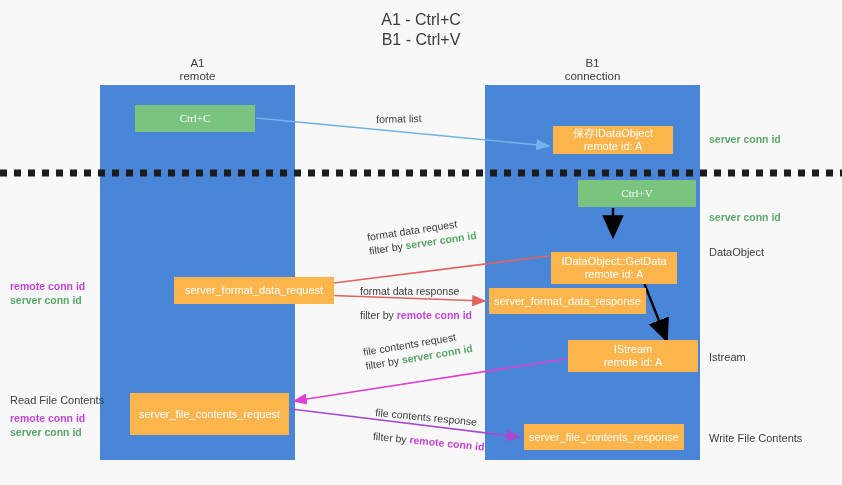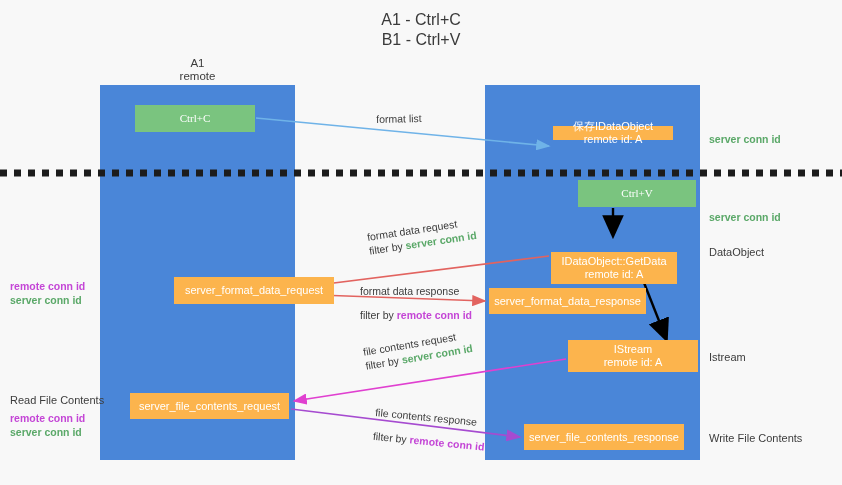--- a/index.html
+++ b/index.html
@@ -60,27 +60,27 @@
     color: #ffffff;
     font-size: 11px;
     line-height: 13px;
     text-align: center;
   }
   .node.green { background: #7ac47f; font-family: Liberation Serif, serif; }
   .node.orange { background: #fcb44d; }
 
   
   #node-ctrlc     { left: 135px; top: 105px; width: 120px; height: 27px; }
-  #node-save-ido  { left: 553px; top: 126px; width: 120px; height: 14px; }
+  #node-save-ido  { left: 553px; top: 126px; width: 120px; height: 28px; }
   #node-ctrlv     { left: 554px; top: 180px; width: 118px; height: 27px; margin-left: 24px; }
   #node-getdata   { left: 551px; top: 252px; width: 126px; height: 32px; }
   #node-fmt-req   { left: 130px; top: 277px; width: 160px; height: 27px; margin-left: 44px; }
   #node-fmt-resp  { left: 489px; top: 288px; width: 157px; height: 26px; }
   #node-istream   { left: 568px; top: 340px; width: 130px; height: 32px; }
-  #node-file-req  { left: 130px; top: 393px; width: 159px; height: 26px; }
+  #node-file-req  { left: 130px; top: 393px; width: 159px; height: 42px; }
   #node-file-resp { left: 524px; top: 424px; width: 160px; height: 26px; }
 
   
   #divider {
     position: absolute;
     left: 0; top: 169px;
     width: 842px; height: 8px;
   }
 
   
@@ -129,20 +129,24 @@
 
   <div id="title">
     <div>A1 - Ctrl+C</div>
     <div>B1 - Ctrl+V</div>
   </div>
 
   <div id="hdr-a1" class="lane-header">
     <div>A1</div>
     <div>remote</div>
   </div>
+  <div id="hdr-b1" class="lane-header">
+    <div>B1</div>
+    <div>connection</div>
+  </div>
 
   <div id="lane-a1" class="lane"></div>
   <div id="lane-b1" class="lane"></div>
 
   <svg id="divider" viewBox="0 0 842 8" preserveAspectRatio="none">
     <line x1="0" y1="4" x2="842" y2="4" stroke="#1c1c1c" stroke-width="7" stroke-dasharray="7 7"></line>
   </svg>
 
   <svg id="arrows" viewBox="0 0 842 485">
     <defs>

